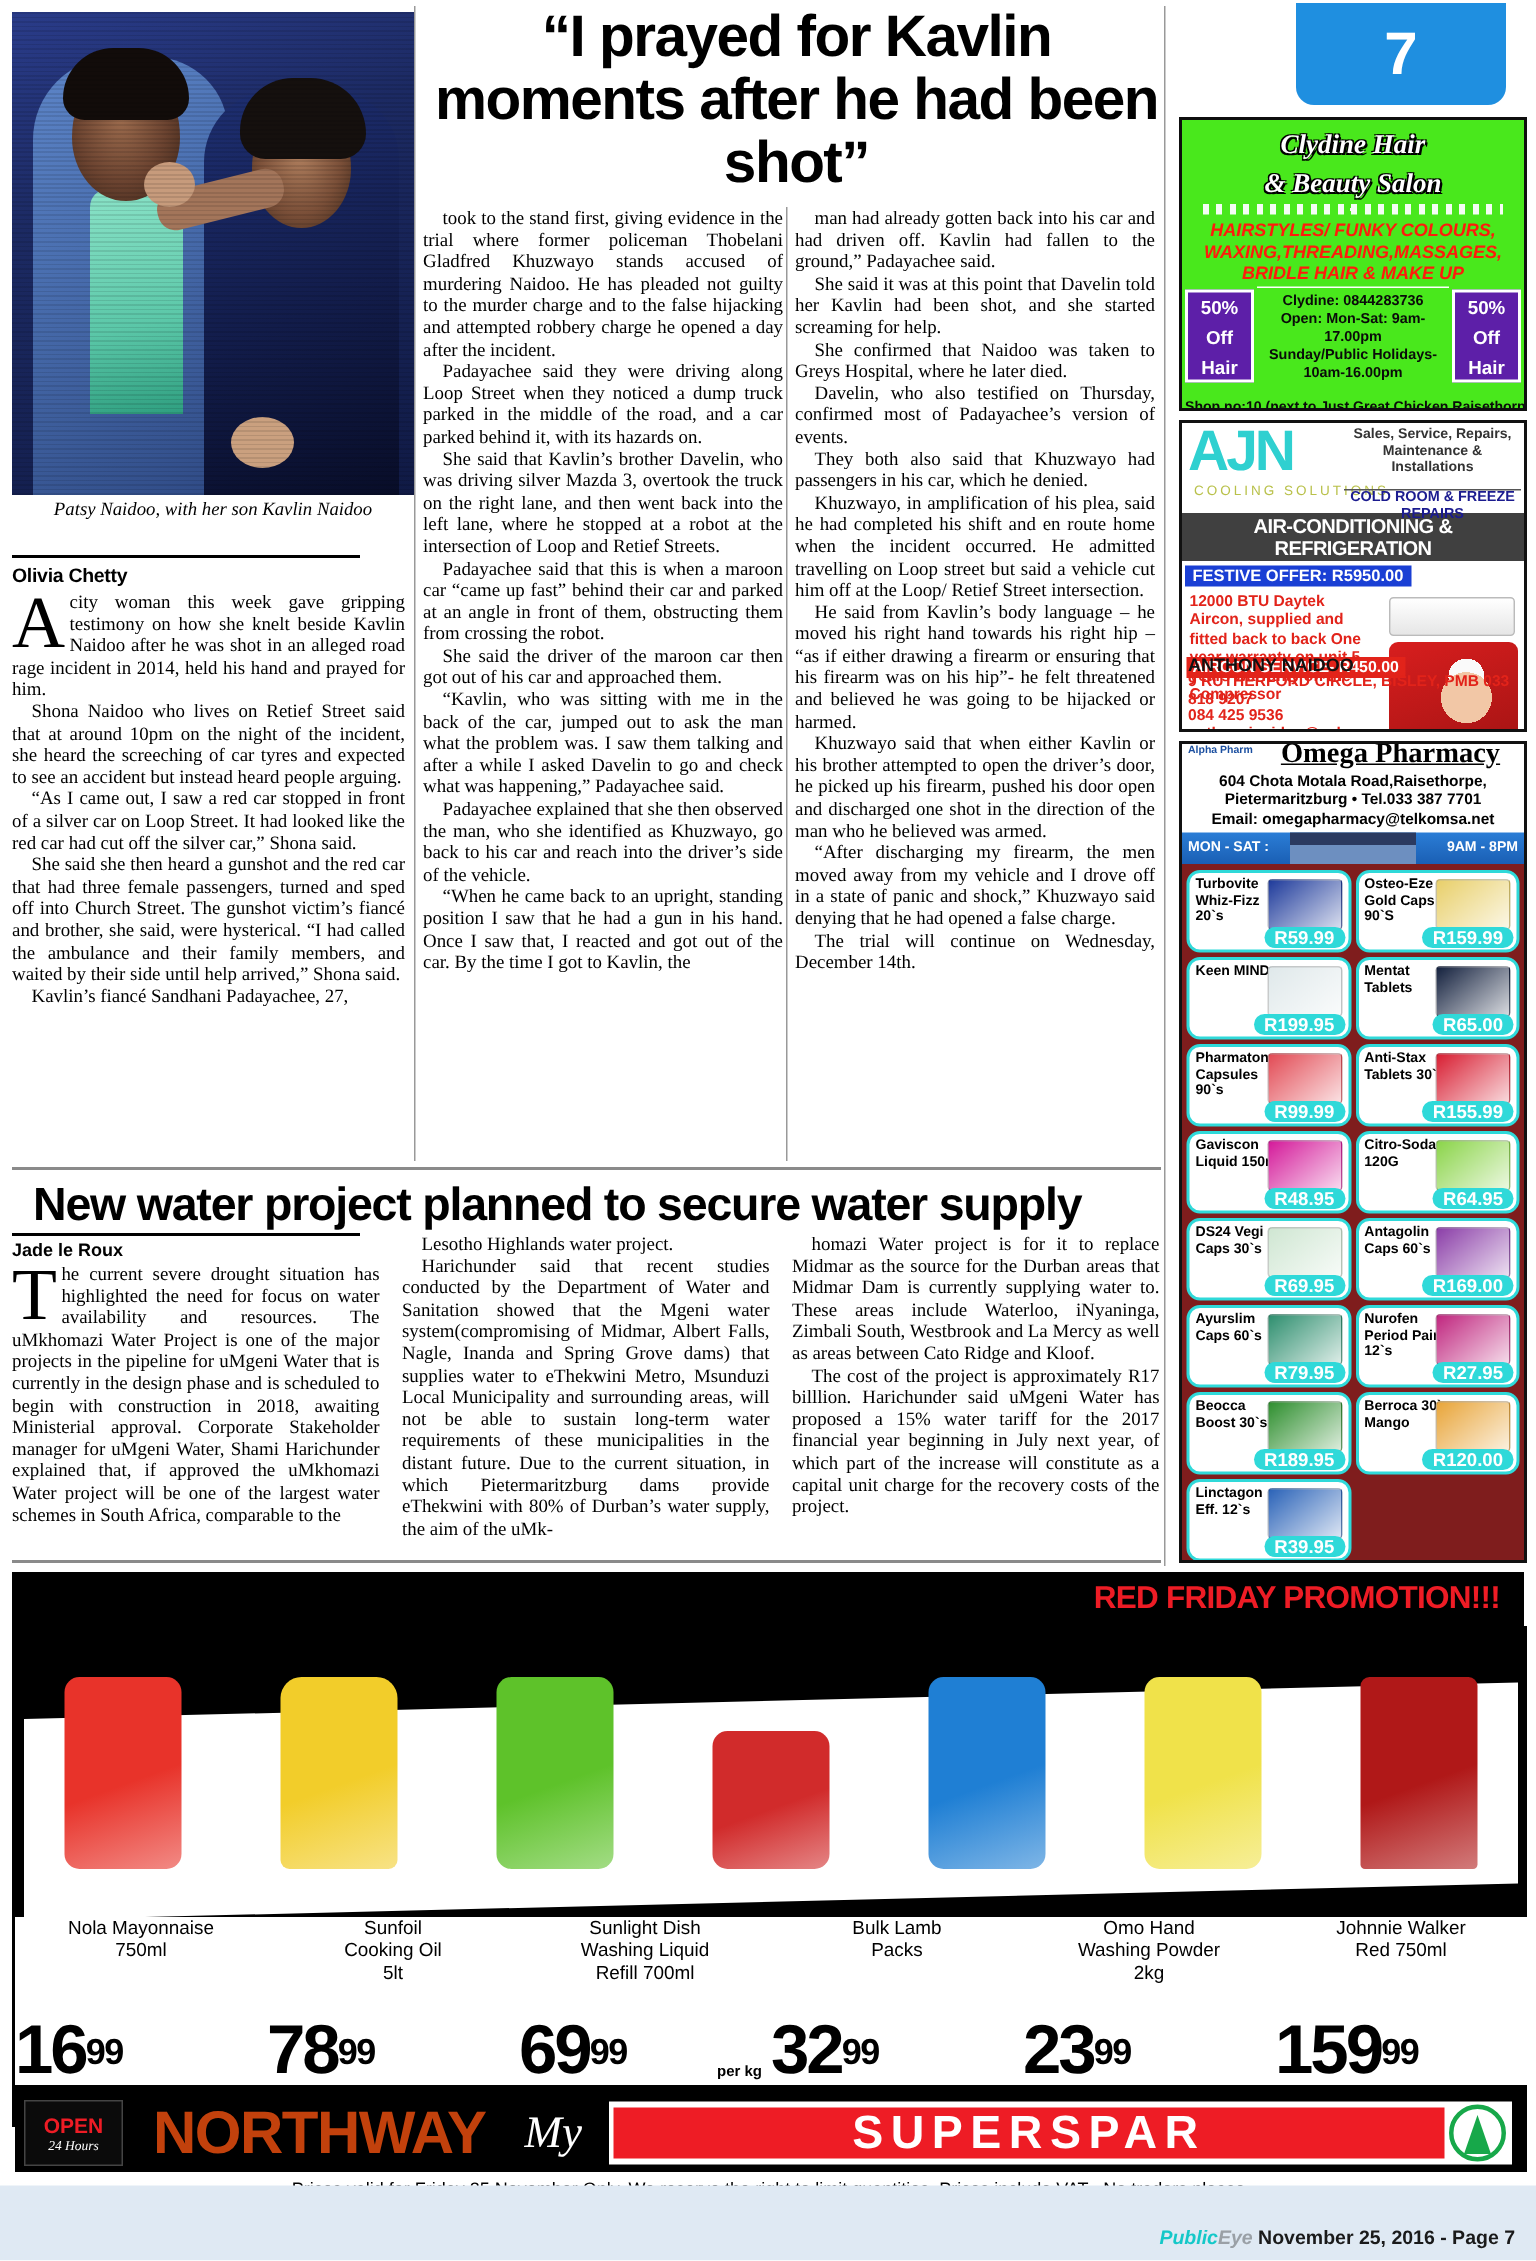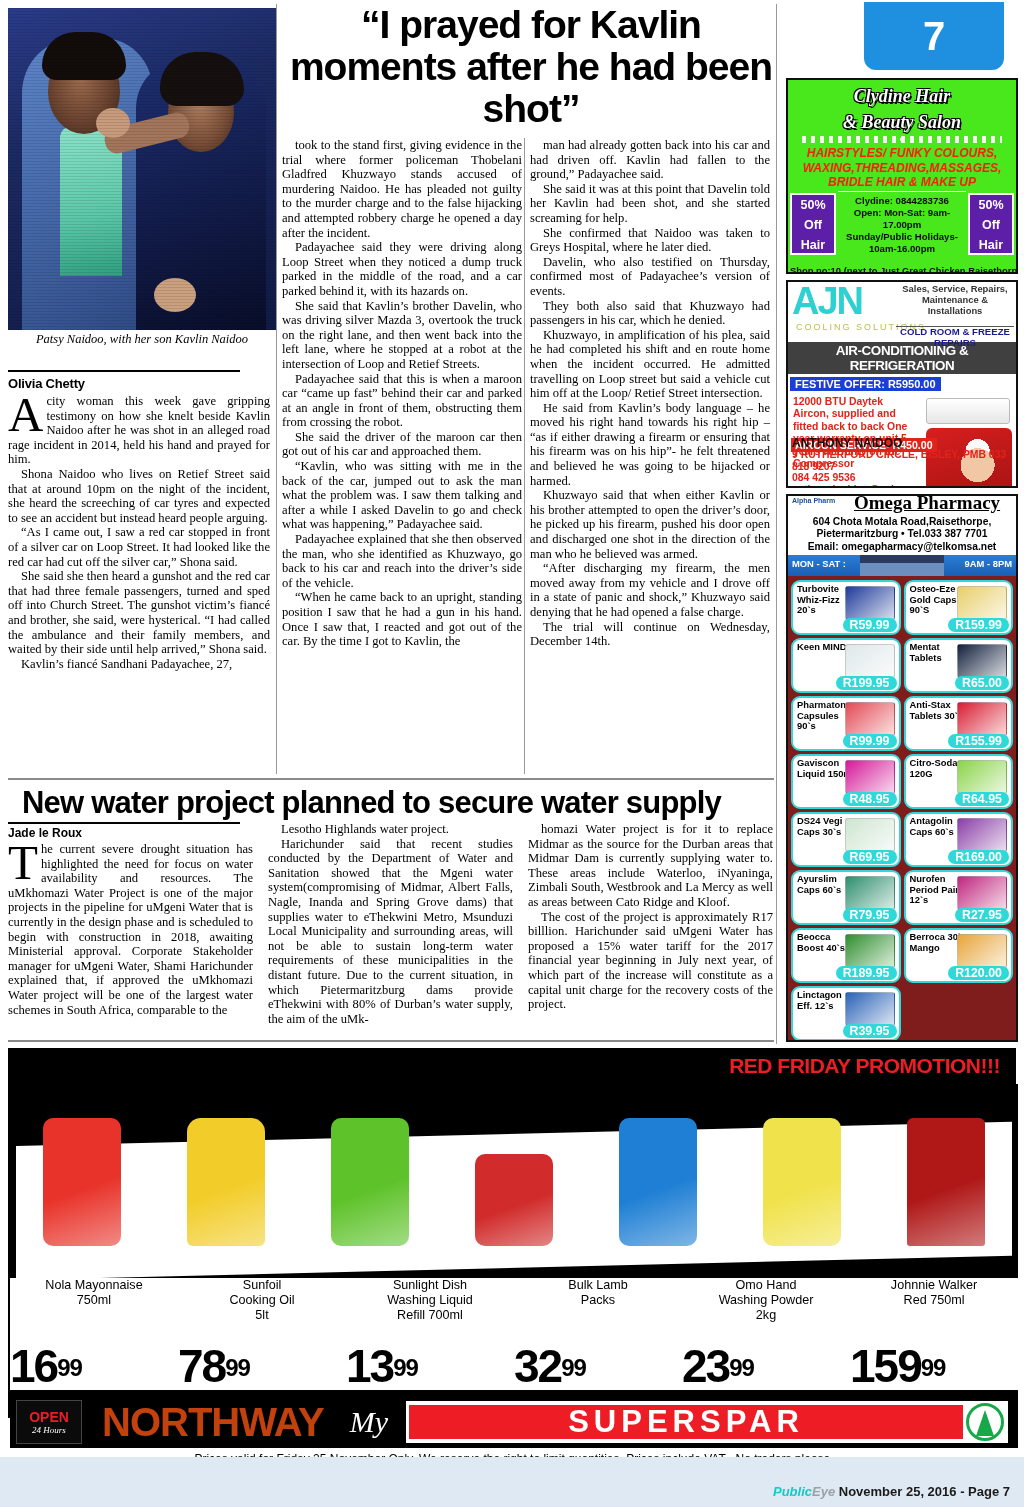--- a/index.html
+++ b/index.html
@@ -586,21 +586,21 @@
           <div class="om-name">Ayurslim Caps 60`s</div>
           <div class="om-prod" style="background: linear-gradient(140deg, rgb(47, 143, 111) 0%, rgb(255, 255, 255) 120%); border: 1px solid rgba(0, 0, 0, 0.18);"></div>
           <div class="om-price">R79.95</div>
         </div>
         <div class="om-cell">
           <div class="om-name">Nurofen Period Pain 12`s</div>
           <div class="om-prod" style="background: linear-gradient(140deg, rgb(192, 39, 127) 0%, rgb(255, 255, 255) 120%); border: 1px solid rgba(0, 0, 0, 0.18);"></div>
           <div class="om-price">R27.95</div>
         </div>
         <div class="om-cell">
-          <div class="om-name">Beocca Boost 40`s</div>
+          <div class="om-name">Beocca Boost 30`s</div>
           <div class="om-prod" style="background: linear-gradient(140deg, rgb(47, 143, 47) 0%, rgb(255, 255, 255) 120%); border: 1px solid rgba(0, 0, 0, 0.18);"></div>
           <div class="om-price">R189.95</div>
         </div>
         <div class="om-cell">
           <div class="om-name">Berroca 30`s Mango</div>
           <div class="om-prod" style="background: linear-gradient(140deg, rgb(232, 165, 58) 0%, rgb(255, 255, 255) 120%); border: 1px solid rgba(0, 0, 0, 0.18);"></div>
           <div class="om-price">R120.00</div>
         </div>
         <div class="om-cell">
           <div class="om-name">Linctagon Eff. 12`s</div>
@@ -663,21 +663,21 @@
           <div>2kg</div>
         </div>
         <div>
           <div>Johnnie Walker</div>
           <div>Red 750ml</div>
         </div>
       </div>
     <div class="spar-prices" id="spar-prices">
         <div><span class="big">16</span><span class="cents">99</span></div>
         <div><span class="big">78</span><span class="cents">99</span></div>
-        <div><span class="big">13</span><span class="cents">99</span></div>
+        <div><span class="big">69</span><span class="cents">99</span><span class="perkg">per kg</span></div>
         <div><span class="big">32</span><span class="cents">99</span></div>
         <div><span class="big">23</span><span class="cents">99</span></div>
         <div><span class="big">159</span><span class="cents">99</span></div>
       </div>
     <div class="spar-logo">
       <div class="open24">
         <div class="o1">OPEN</div>
         <div class="o2">24 Hours</div>
       </div>
       <div class="northway">NORTHWAY</div>

